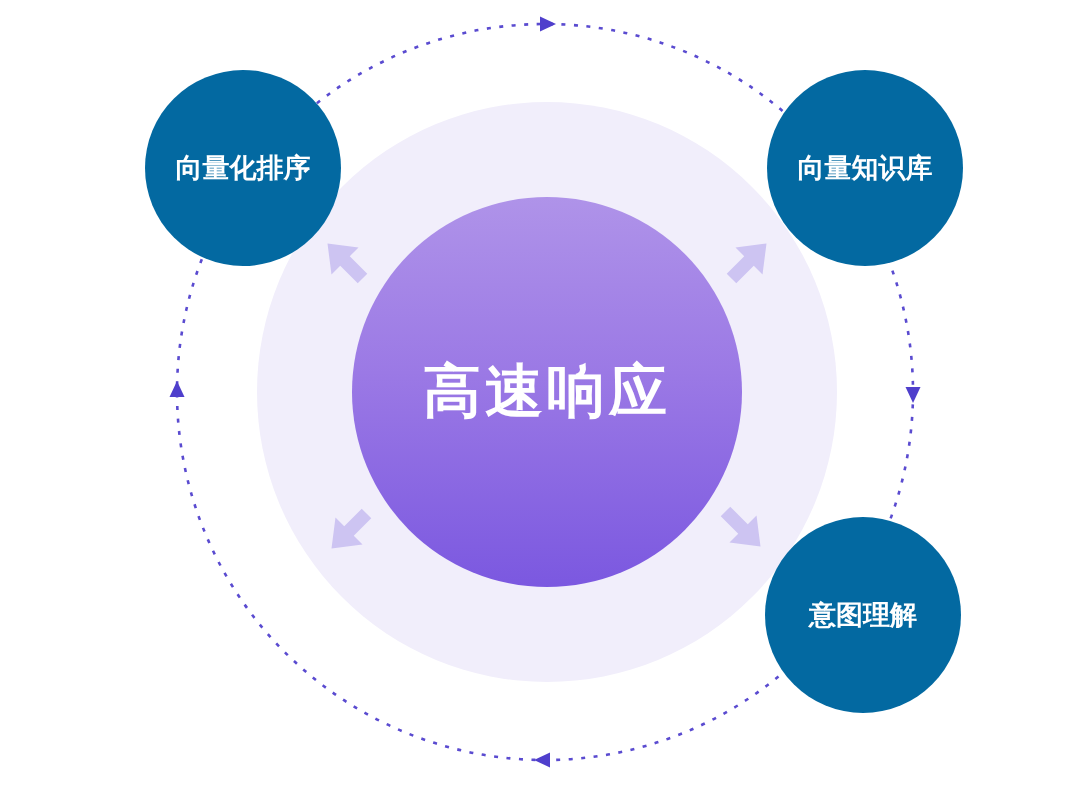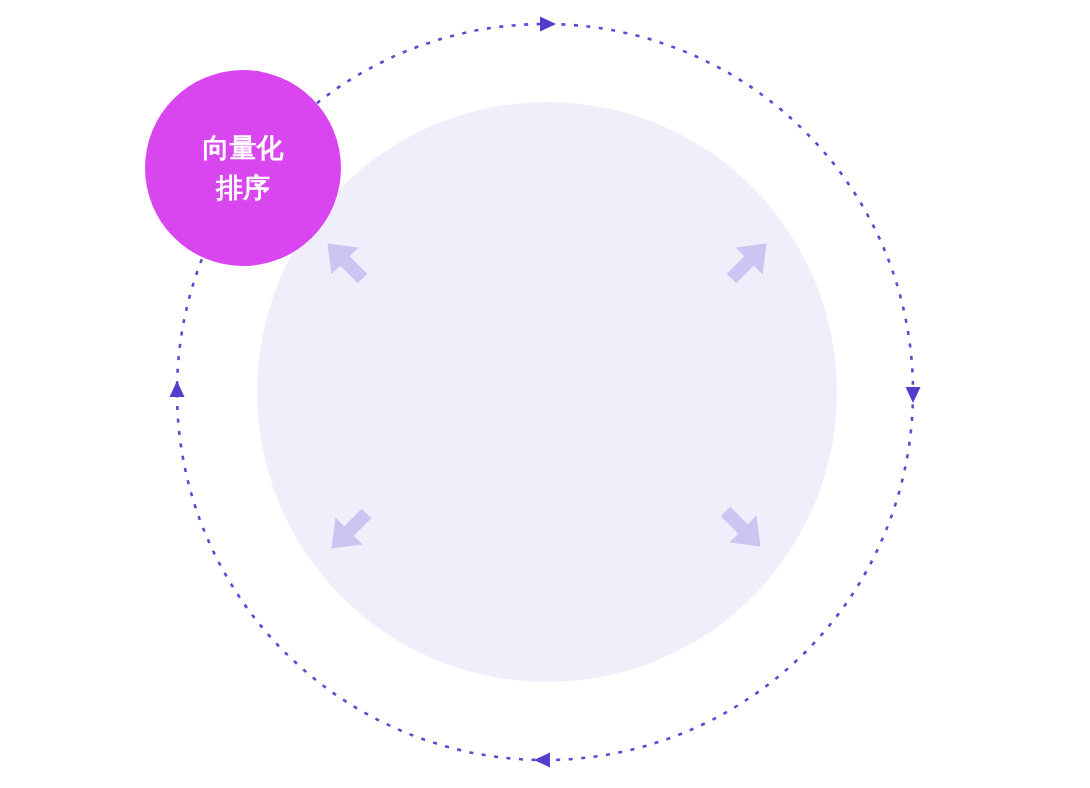--- a/index.html
+++ b/index.html
@@ -55,23 +55,22 @@
     font-size: 58px;
     font-weight: bold;
     letter-spacing: 4px;
     white-space: nowrap;
   }
   .node {
     position: absolute;
     width: 196px;
     height: 196px;
     border-radius: 50%;
-    background: #d946ef;
+    background: #0369a1;
     display: flex;
-    flex-direction: column;
     align-items: center;
     justify-content: center;
     text-align: center;
   }
   .node-line {
     color: #ffffff;
     font-size: 27px;
     font-weight: bold;
     line-height: 1.5;
     white-space: nowrap;
@@ -100,20 +99,23 @@
   <svg class="orbit" width="1090" height="788" viewBox="0 0 1090 788" aria-hidden="true">
     <circle class="orbit-circle" cx="545" cy="392" r="368"></circle>
     <polygon class="orbit-tri" points="556,24 540,16.5 540,31.5"></polygon>
     <polygon class="orbit-tri" points="913,403 905.5,387 920.5,387"></polygon>
     <polygon class="orbit-tri" points="534,760 550,752.5 550,767.5"></polygon>
     <polygon class="orbit-tri" points="177,381 169.5,397 184.5,397"></polygon>
   </svg>
 
   <div class="halo"></div>
 
+  <div class="center-circle">
+    <span class="center-label">高速响应</span>
+  </div>
 
   <div class="pointer pointer-tl">
     <svg viewBox="0 0 48 48">
         <path class="pointer-path" d="M2 18 L24 18 L24 7 L46 24 L24 41 L24 30 L2 30 Z"></path>
       </svg>
   </div>
   <div class="pointer pointer-tr">
     <svg viewBox="0 0 48 48">
         <path class="pointer-path" d="M2 18 L24 18 L24 7 L46 24 L24 41 L24 30 L2 30 Z"></path>
       </svg>
@@ -127,16 +129,23 @@
     <svg viewBox="0 0 48 48">
         <path class="pointer-path" d="M2 18 L24 18 L24 7 L46 24 L24 41 L24 30 L2 30 Z"></path>
       </svg>
   </div>
 
   <div class="node node-tl">
     <span class="node-line">向量化</span>
     <span class="node-line">排序</span>
   </div>
 
+  <div class="node node-tr">
+    <span class="node-line">向量</span>
+    <span class="node-line">知识库</span>
+  </div>
 
 
+  <div class="node node-br">
+    <span class="node-line">意图理解</span>
+  </div>
 
 </div>
 
 </body></html>

